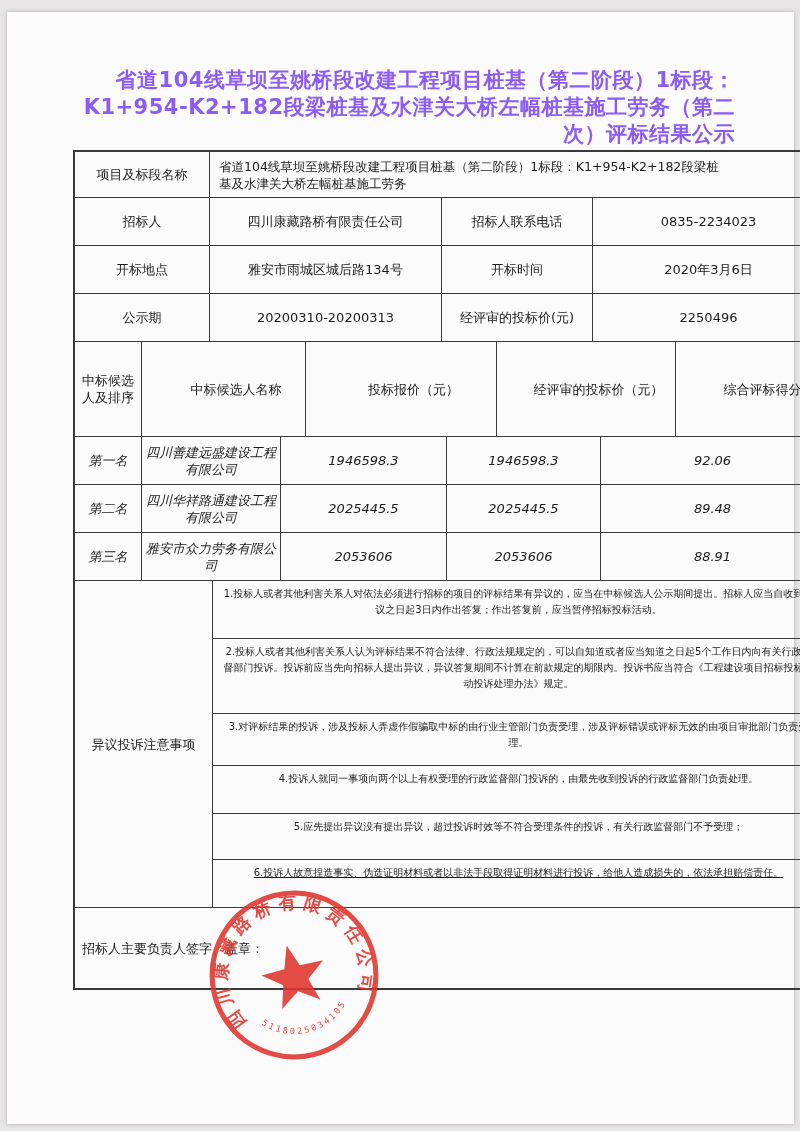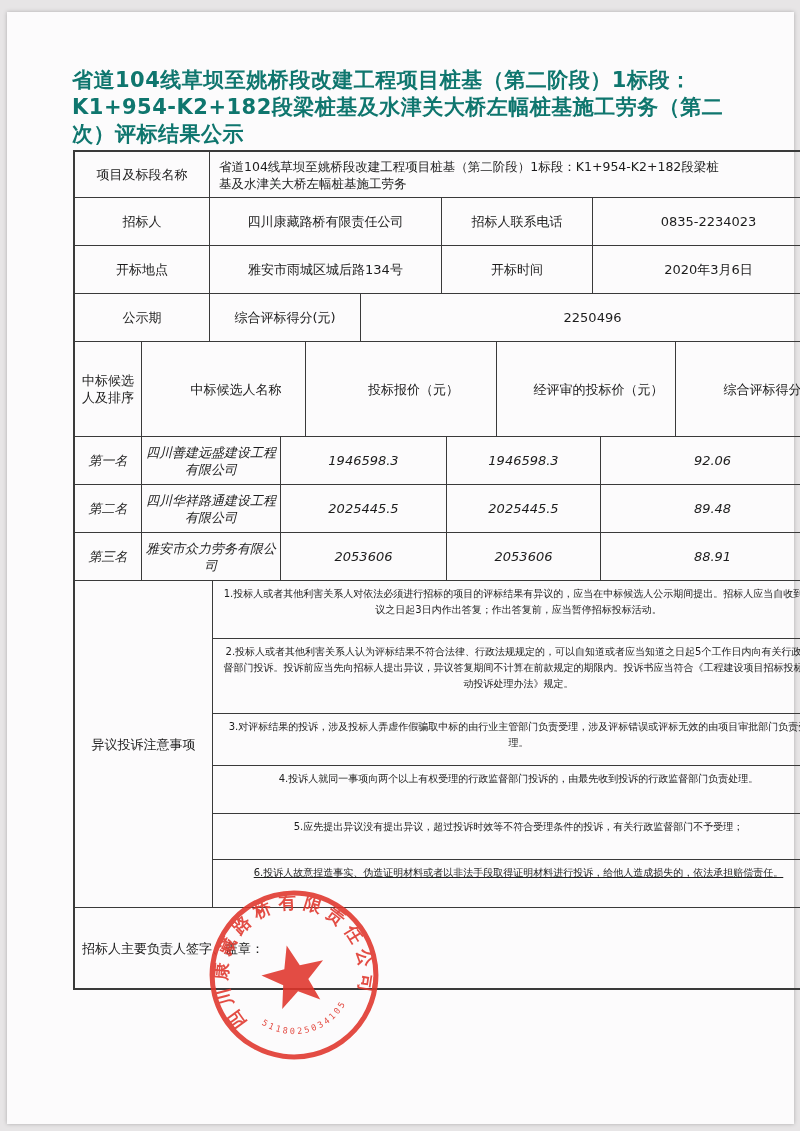--- a/index.html
+++ b/index.html
@@ -10,22 +10,22 @@
     font-family:"DejaVu Sans","Liberation Sans",sans-serif;
     color:#1c1c1c;
   }
   .paper {
     position:absolute; left:7px; top:12px; width:787px; height:1112px;
     background:#fcfbfc;
     box-shadow:0 0 4px rgba(0,0,0,.25);
   }
   .doc-title {
     position:absolute; left:65px; top:55px; width:663px;
-    font-size:21px; font-weight:bold; text-align:left;
-    line-height:27px; letter-spacing:.5px; color:#0f766e;
+    font-size:21px; font-weight:bold; text-align:right;
+    line-height:27px; letter-spacing:.5px; color:#8b5cf6;
   }
   .tbl {
     position:absolute; left:66px; top:138px; width:753px;
     border:2px solid #3a3a3a; background:transparent;
   }
   .row { display:flex; border-bottom:1.5px solid #3a3a3a; }
   .row:last-child { border-bottom:none; }
   .cell {
     display:flex; align-items:center; justify-content:center;
     text-align:center; font-size:13px; line-height:17px;
@@ -77,21 +77,22 @@
 
     <div class="row rA">
       <div class="cell ca1">开标地点</div>
       <div class="cell ca2">雅安市雨城区城后路134号</div>
       <div class="cell ca3">开标时间</div>
       <div class="cell ca4">2020年3月6日</div>
     </div>
 
     <div class="row rA">
       <div class="cell ca1">公示期</div>
-      <div class="cell ca3">综合评标得分(元)</div>
+      <div class="cell ca2">20200310-20200313</div>
+      <div class="cell ca3">经评审的投标价(元)</div>
       <div class="cell ca4">2250496</div>
     </div>
 
     <div class="row rBh">
       <div class="cell cb1">中标候选人及排序</div>
       <div class="cell cb2">中标候选人名称</div>
       <div class="cell cb3">投标报价（元）</div>
       <div class="cell cb4">经评审的投标价（元）</div>
       <div class="cell cb5">综合评标得分</div>
     </div>

